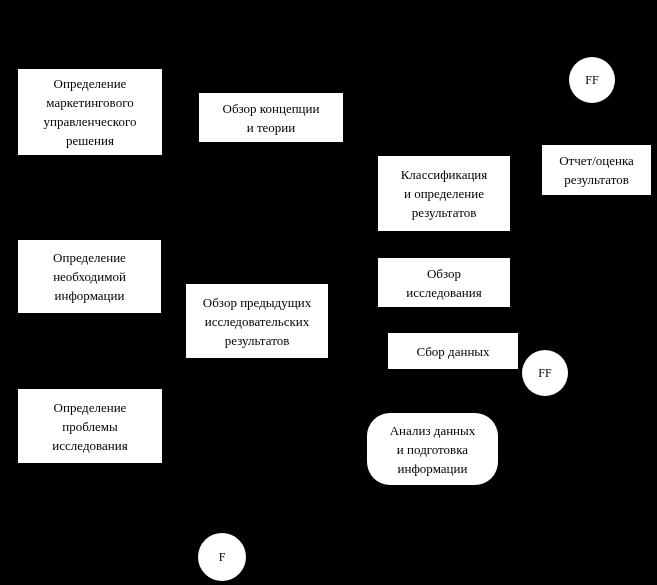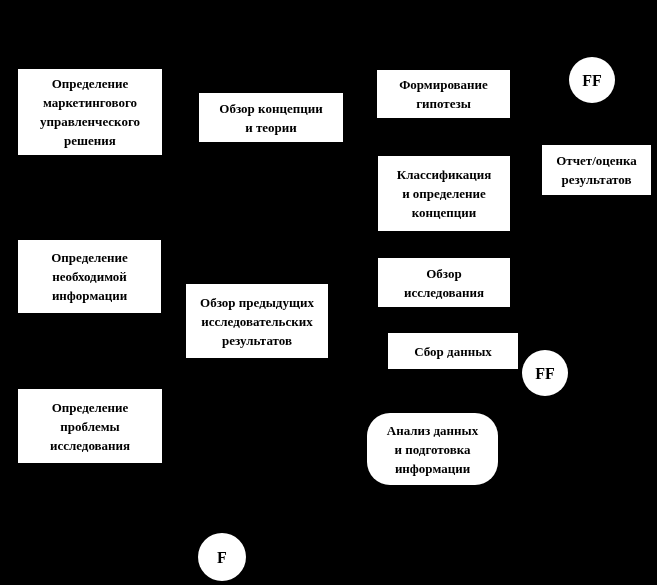--- a/index.html
+++ b/index.html
@@ -16,70 +16,66 @@
     font-family: "Liberation Serif", "DejaVu Serif", serif;
   }
   .node {
     position: absolute;
     background: #ffffff;
     color: #000000;
     display: flex;
     align-items: center;
     justify-content: flex-end;
     text-align: center;
-    font-weight: bold;
+    font-weight: normal;
     font-size: 13px;
     line-height: 19px;
     box-sizing: border-box;
   }
   .node .label {
     white-space: pre-line;
     display: block;
     width: 100%;
   }
   .circle {
     border-radius: 50%;
-    font-size: 16px;
+    font-size: 12px;
   }
 </style>
 </head>
 <body>
 
 <div class="canvas">
 
   <div class="node" style="left:18px; top:69px; width:144px; height:86px;">
     <span class="label">Определение
 маркетингового
 управленческого
 решения</span>
   </div>
 
   <div class="node" style="left:199px; top:93px; width:144px; height:49px;">
     <span class="label">Обзор концепции
 и теории</span>
   </div>
 
-  <div class="node" style="left:377px; top:70px; width:133px; height:48px;">
-    <span class="label">Формирование
-гипотезы</span>
-  </div>
 
   <div class="node circle" style="left:569px; top:57px; width:46px; height:46px;">
     <span class="label">FF</span>
   </div>
 
   <div class="node" style="left:542px; top:145px; width:109px; height:50px;">
     <span class="label">Отчет/оценка
 результатов</span>
   </div>
 
   <div class="node" style="left:378px; top:156px; width:132px; height:75px;">
     <span class="label">Классификация
 и определение
-концепции</span>
+результатов</span>
   </div>
 
   <div class="node" style="left:18px; top:240px; width:143px; height:73px;">
     <span class="label">Определение
 необходимой
 информации</span>
   </div>
 
   <div class="node" style="left:186px; top:240px; width:142px; height:74px;margin-top:44px;">
     <span class="label">Обзор предыдущих

